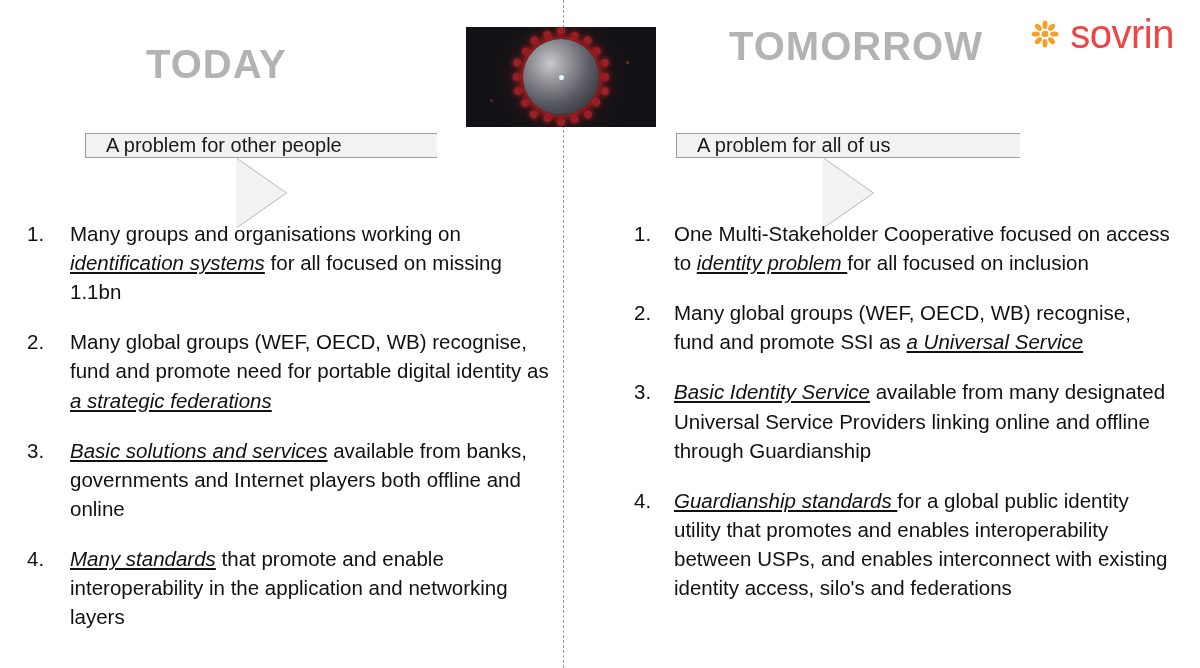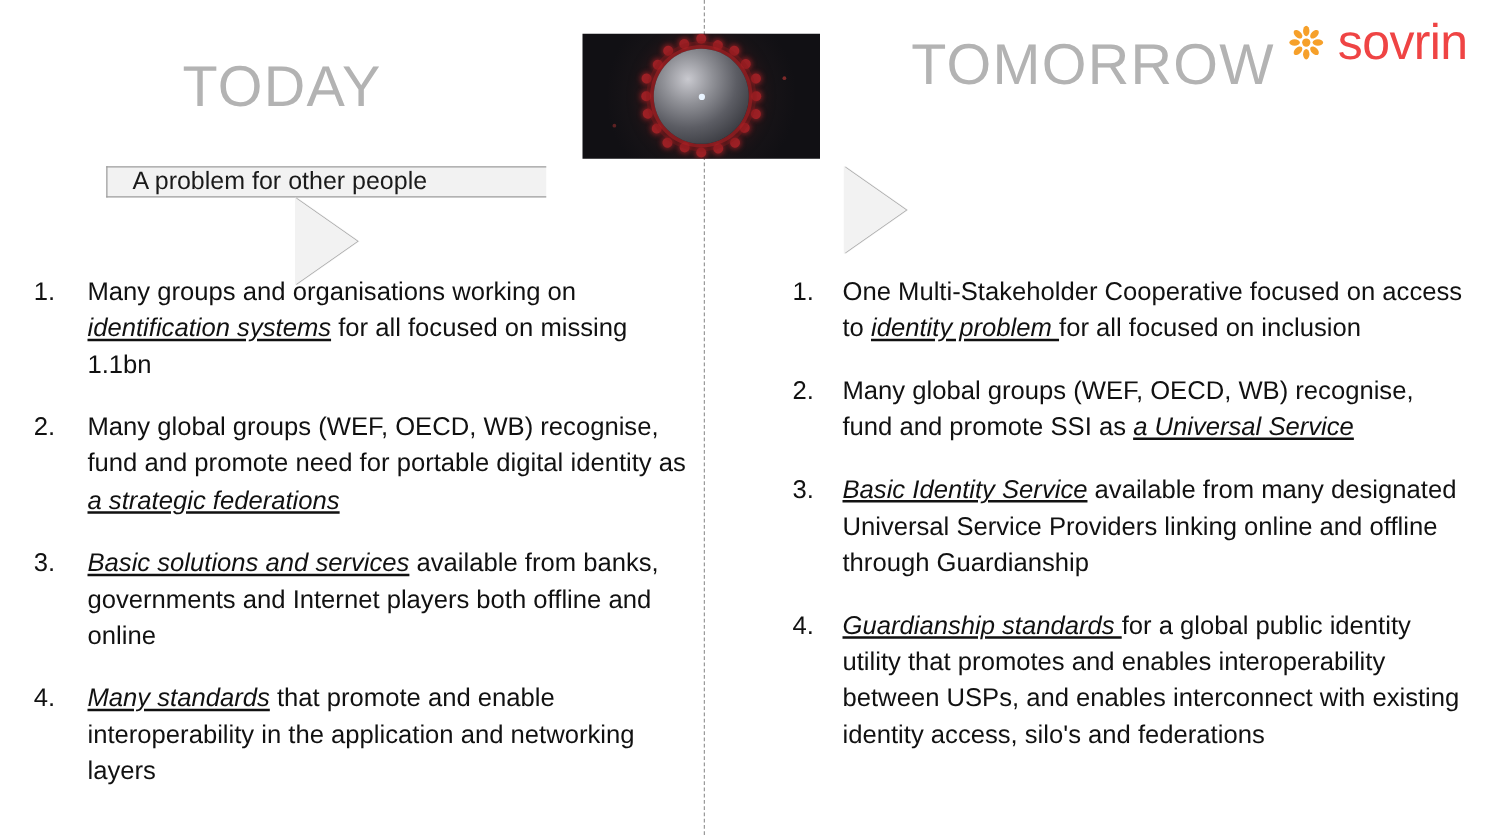--- a/index.html
+++ b/index.html
@@ -46,24 +46,24 @@
     left: 563px;
     top: 0;
     bottom: 0;
     width: 0;
     border-left: 1.5px dashed #9b9b9b;
   }
 
   
   .heading {
     position: absolute;
-    font-size: 46px;
+    font-size: 40px;
     color: #b3b3b3;
     letter-spacing: 1px;
-    font-weight: 400;
+    font-weight: 700;
   }
   .heading.today { left: 146px; top: 42px; }
   .heading.tomorrow { left: 729px; top: 24px; }
 
   
   .virus {
     position: absolute;
     left: 466px;
     top: 27px;
     width: 190px;
@@ -251,20 +251,21 @@
   <div class="speck" style="left:160px; top:34px;"></div>
   <div class="speck" style="left:24px; top:72px; opacity:.7"></div>
 </div>
 
 <div class="arrow today">
   <div class="body">A problem for other people</div>
   <div class="head"></div>
 </div>
 
 <div class="arrow tomorrow">
+  <div class="body">A problem for all of us</div>
   <div class="head"></div>
 </div>
 
 <div class="col left">
   <div class="item">
     <div class="num">1.</div>
     <div class="txt"><span>Many groups and organisations working on </span><span class="iu">identification systems</span><span> for all focused on missing 1.1bn</span></div>
   </div>
   <div class="item">
     <div class="num">2.</div>

